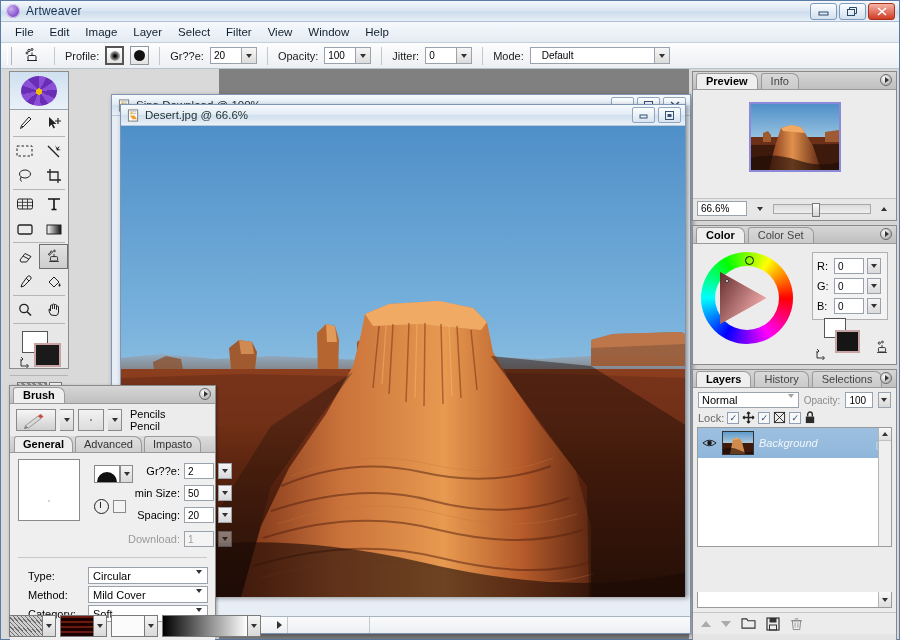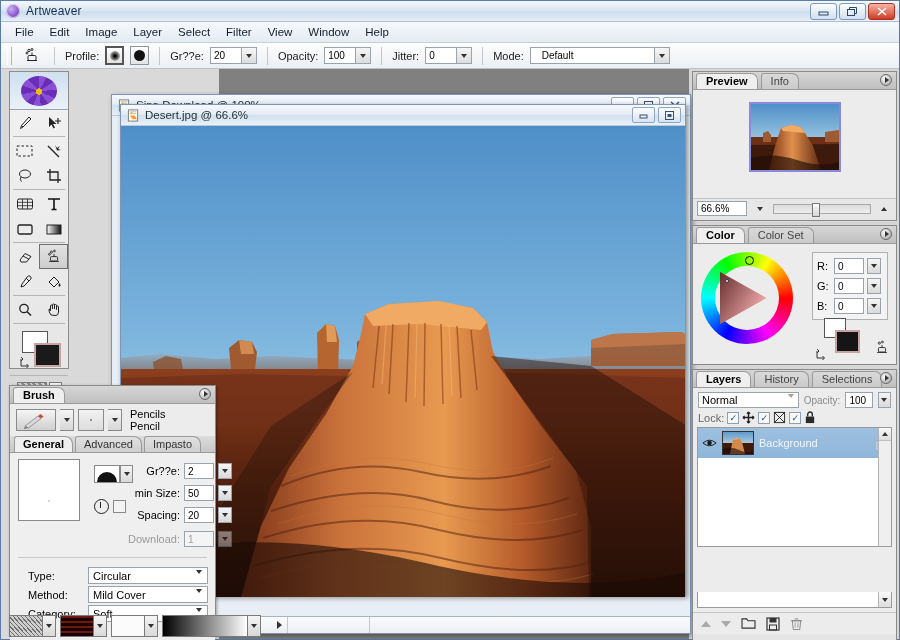--- a/index.html
+++ b/index.html
@@ -270,21 +270,21 @@
   .fgbg .b { position:absolute; left:0; top:0; width:22px;height:20px;background:#fff;border:1px solid #555;}
   .fgbg .f { position:absolute; left:11px; top:12px; width:25px;height:23px;background:#151515;border:2px solid #c7a3a3;}
   .stampico { position:absolute; right:6px; bottom:8px; }
 
   .layer-mode { display:flex; align-items:center; gap:5px; padding:4px 5px 2px 5px;}
   .modesel { width:105px;height:16px;border:1px solid #9aa3ad;background:#fff;font-size:11px;display:flex;align-items:center;padding-left:3px;position:relative;}
   .modesel .arrow{position:absolute;right:4px;top:5px;opacity:.45;}
   .lockrow { display:flex; align-items:center; gap:3px; padding:1px 5px 3px 5px; font-size:11px; color:#666;}
   .ckb { width:12px;height:12px;border:1px solid #8fa0b4;background:#f8f8f8;display:flex;align-items:center;justify-content:center;color:#2a4a7a;font-size:9px;}
   .layerlist { margin:0 4px; background:#fff; border:1px solid #9a9a9a; height:120px; position:relative; overflow:hidden;}
-  .layerrow { display:flex; align-items:center; height:30px; background:linear-gradient(#9dc0e0,#8fb6da); padding:0 4px; gap:5px; position:relative;}
+  .layerrow { display:flex; align-items:center; height:30px; background:linear-gradient(#9dc0e0,#8fb6da); padding:0 4px; gap:5px; position:relative;font-style:italic;}
   .layerthumb { width:32px;height:24px;border:1px solid #333; overflow:hidden; background:#7aa;}
   .layername { font-size:11px; color:#f2f6fa; flex:1; }
   .lscroll { position:absolute; right:0; top:0; width:13px; height:100%; background:#efefef; border-left:1px solid #b5b5b5;}
   .lscroll .up { height:13px; background:linear-gradient(#f8f8f8,#dedede); border-bottom:1px solid #c0c0c0;display:flex;align-items:center;justify-content:center;}
   .layertools { height:22px; display:flex; align-items:center; gap:10px; padding:0 8px; border-top:1px solid #c8c8c8;}
 
   .tiny { font-size:10px; }
   .dim { color:#8a8a8a; }
 </style>
 </head>

